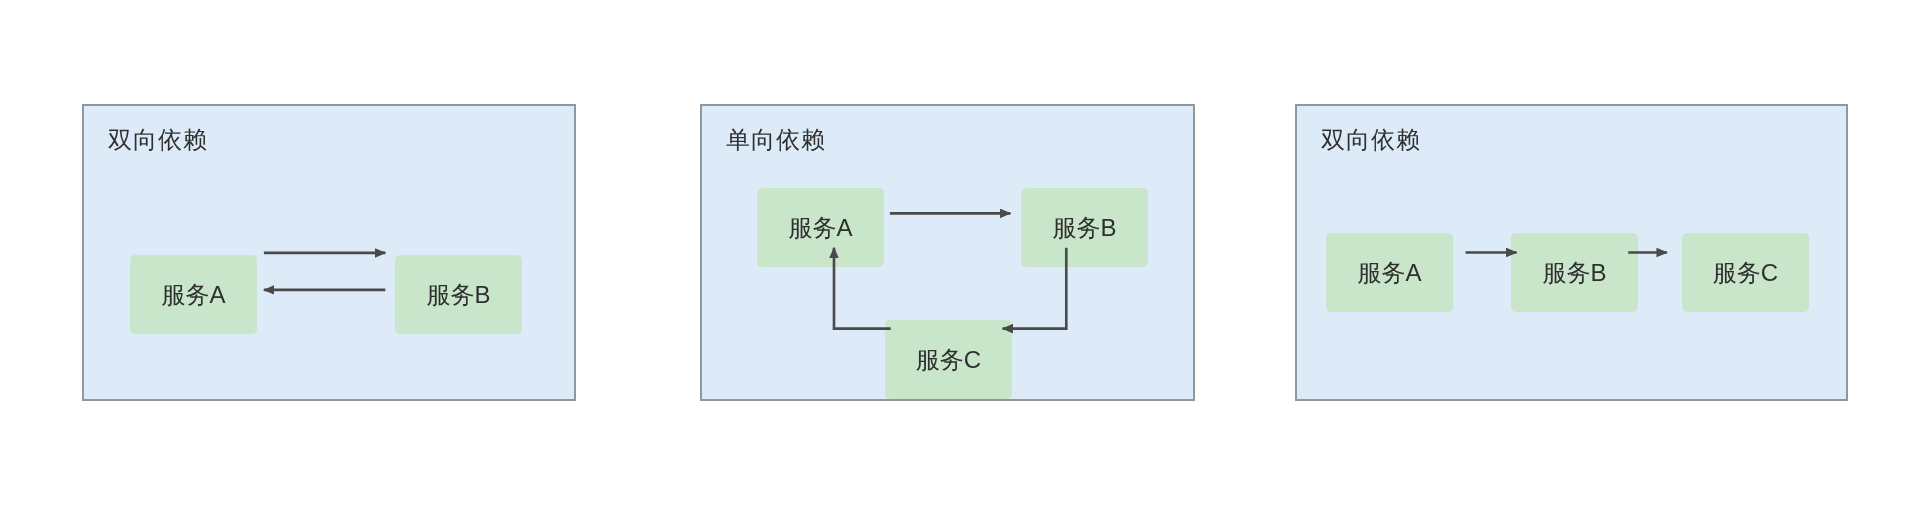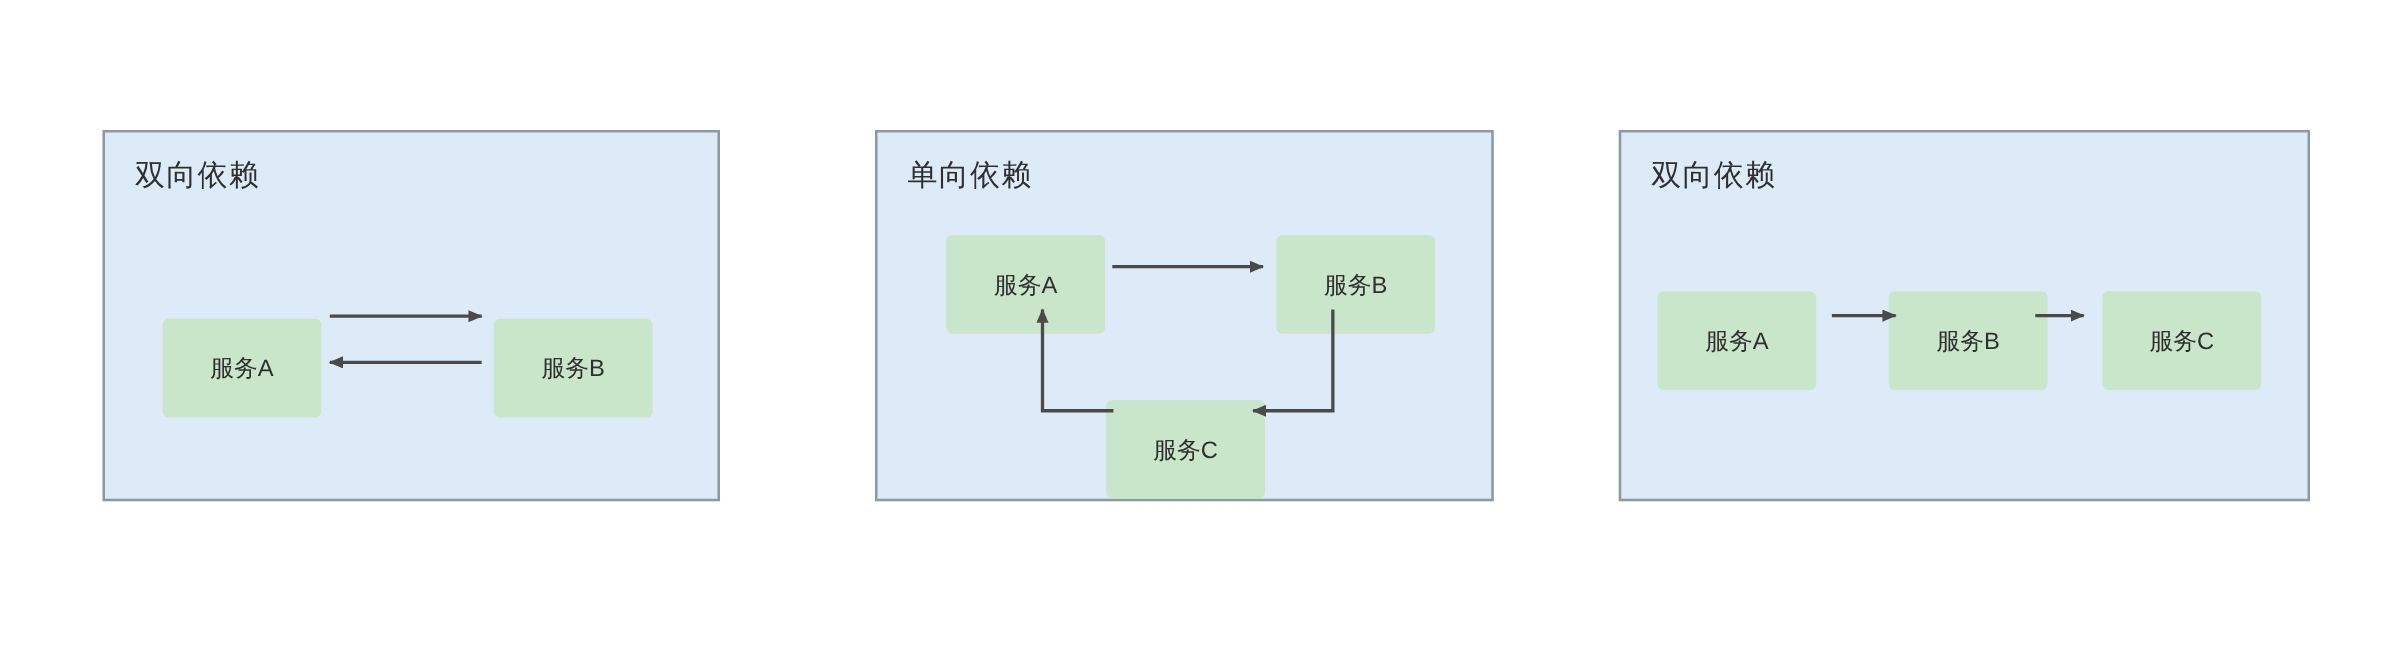--- a/index.html
+++ b/index.html
@@ -35,21 +35,21 @@
   .node {
     position: absolute;
     width: 127px; height: 79px;
     background: #c9e6ca;
     border-radius: 5px;
     display: flex;
     align-items: center;
     justify-content: center;
   }
   .node span {
-    font-size: 19px;
+    font-size: 24px;
     color: #2f2f2f;
     white-space: nowrap;
   }
 
   svg.edges {
     position: absolute;
     left: 0; top: 0;
     width: 100%; height: 100%;
     pointer-events: none;
   }

